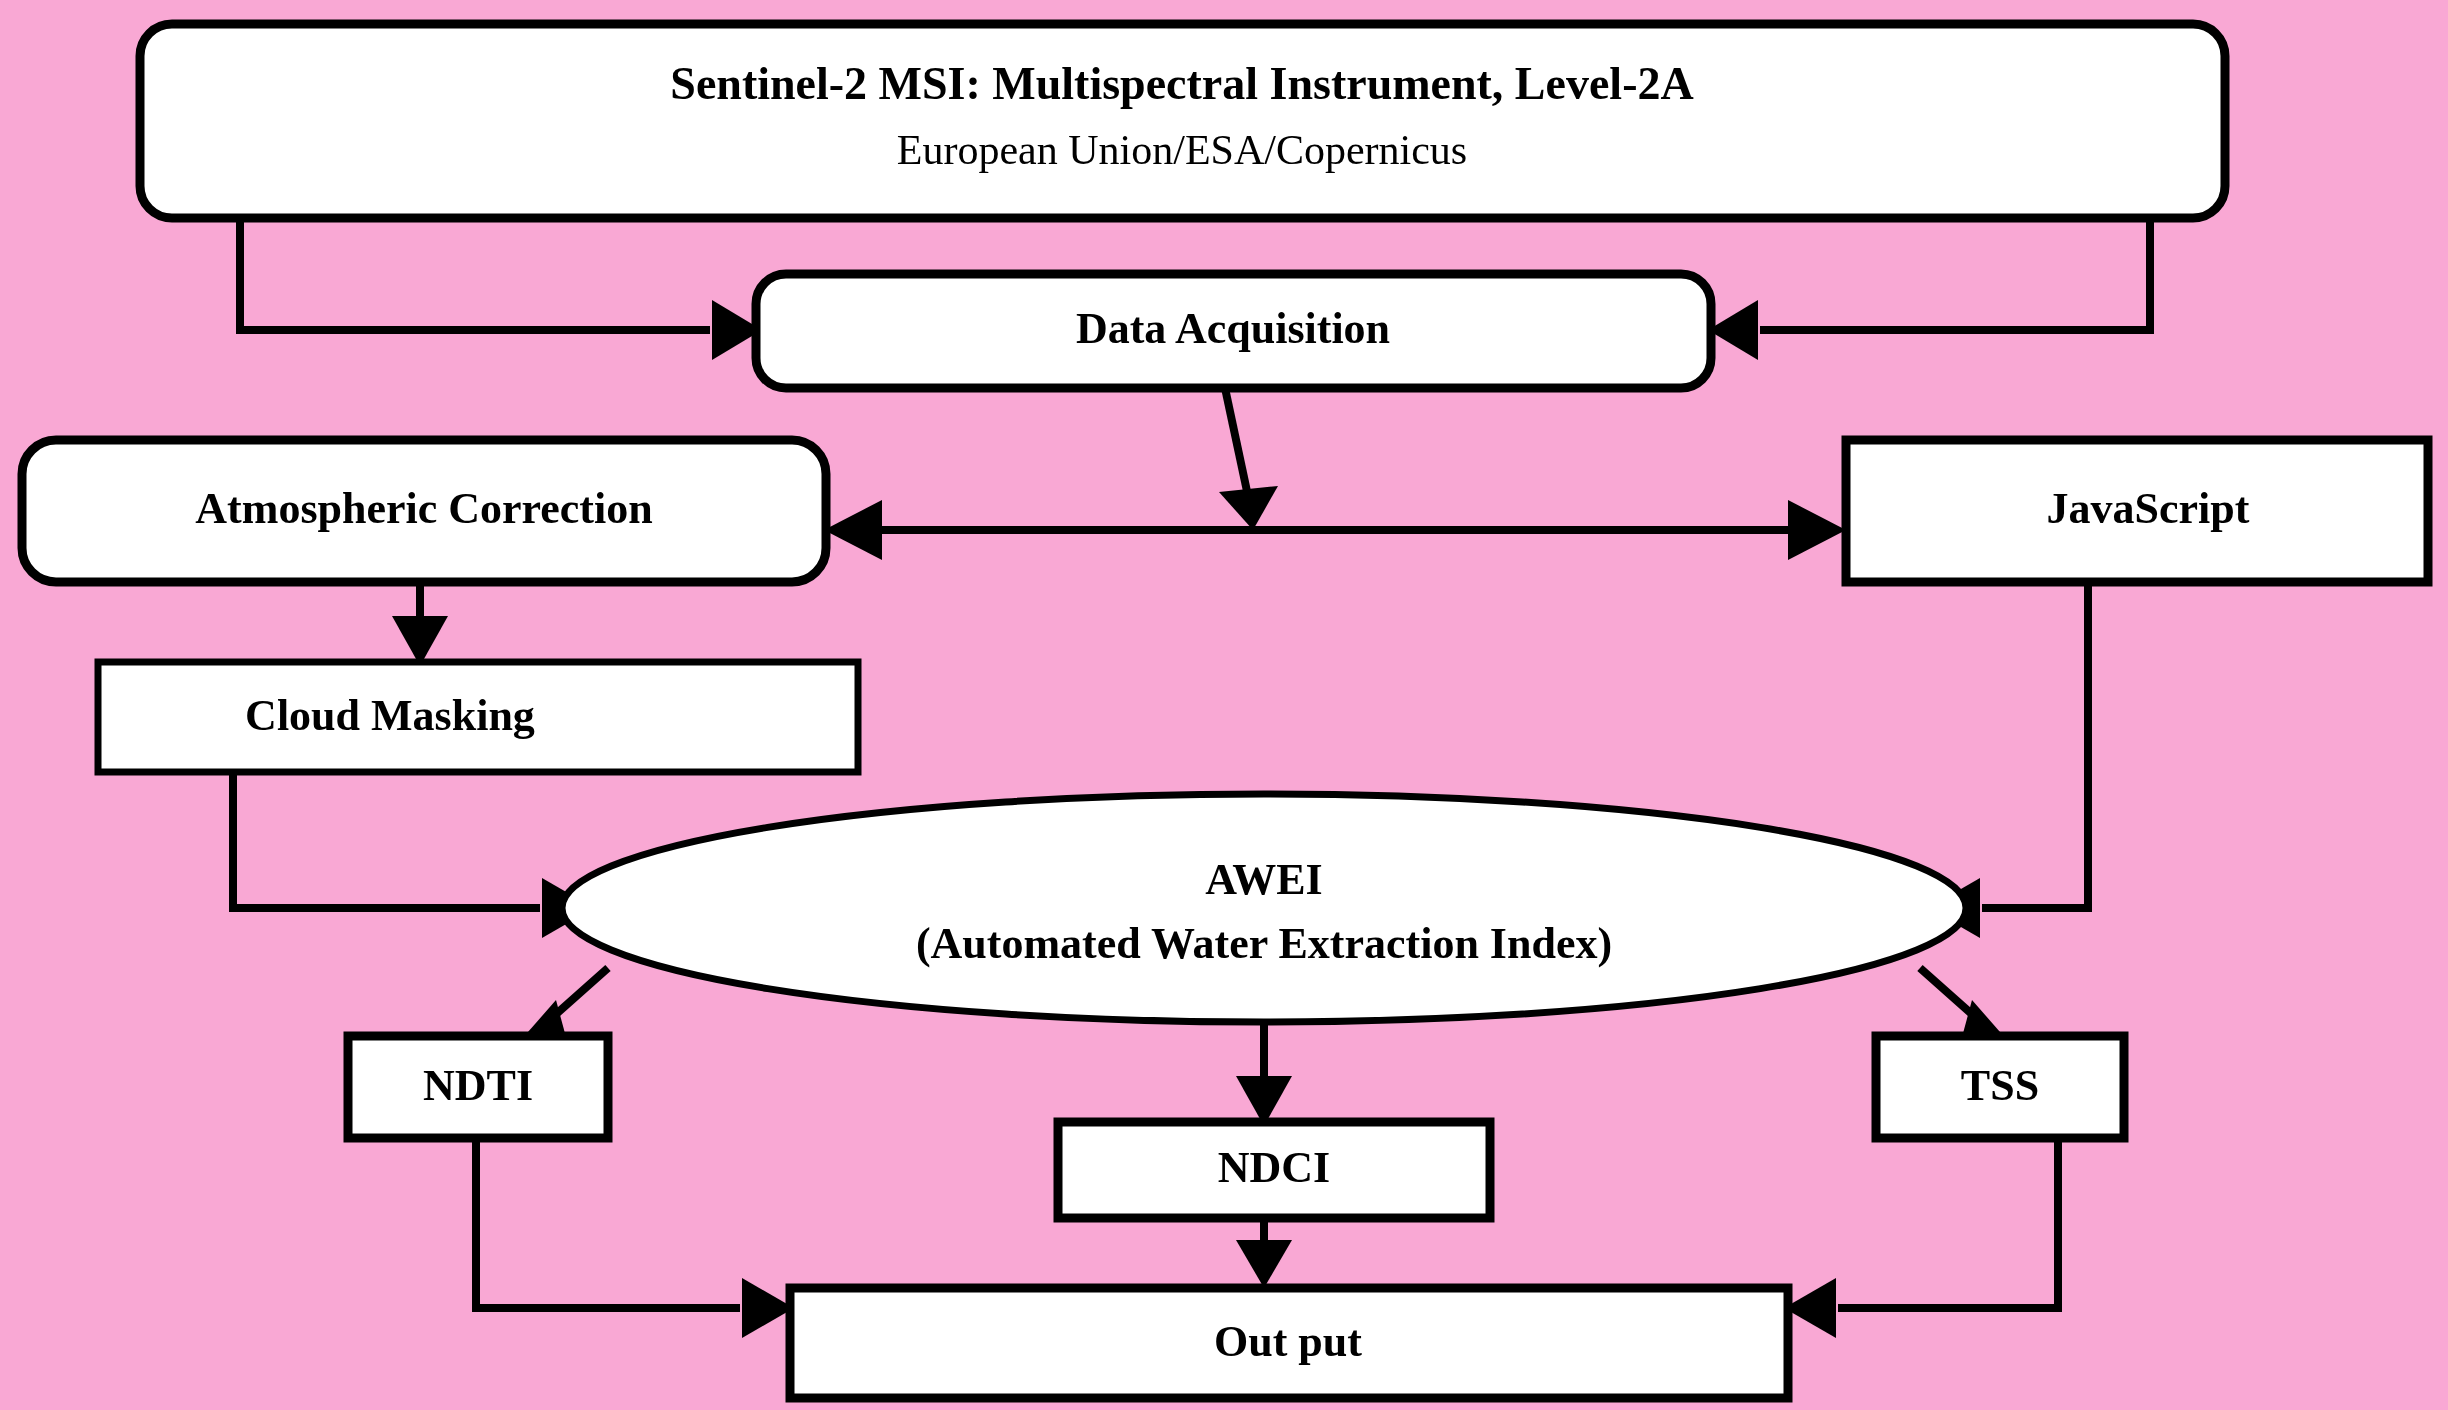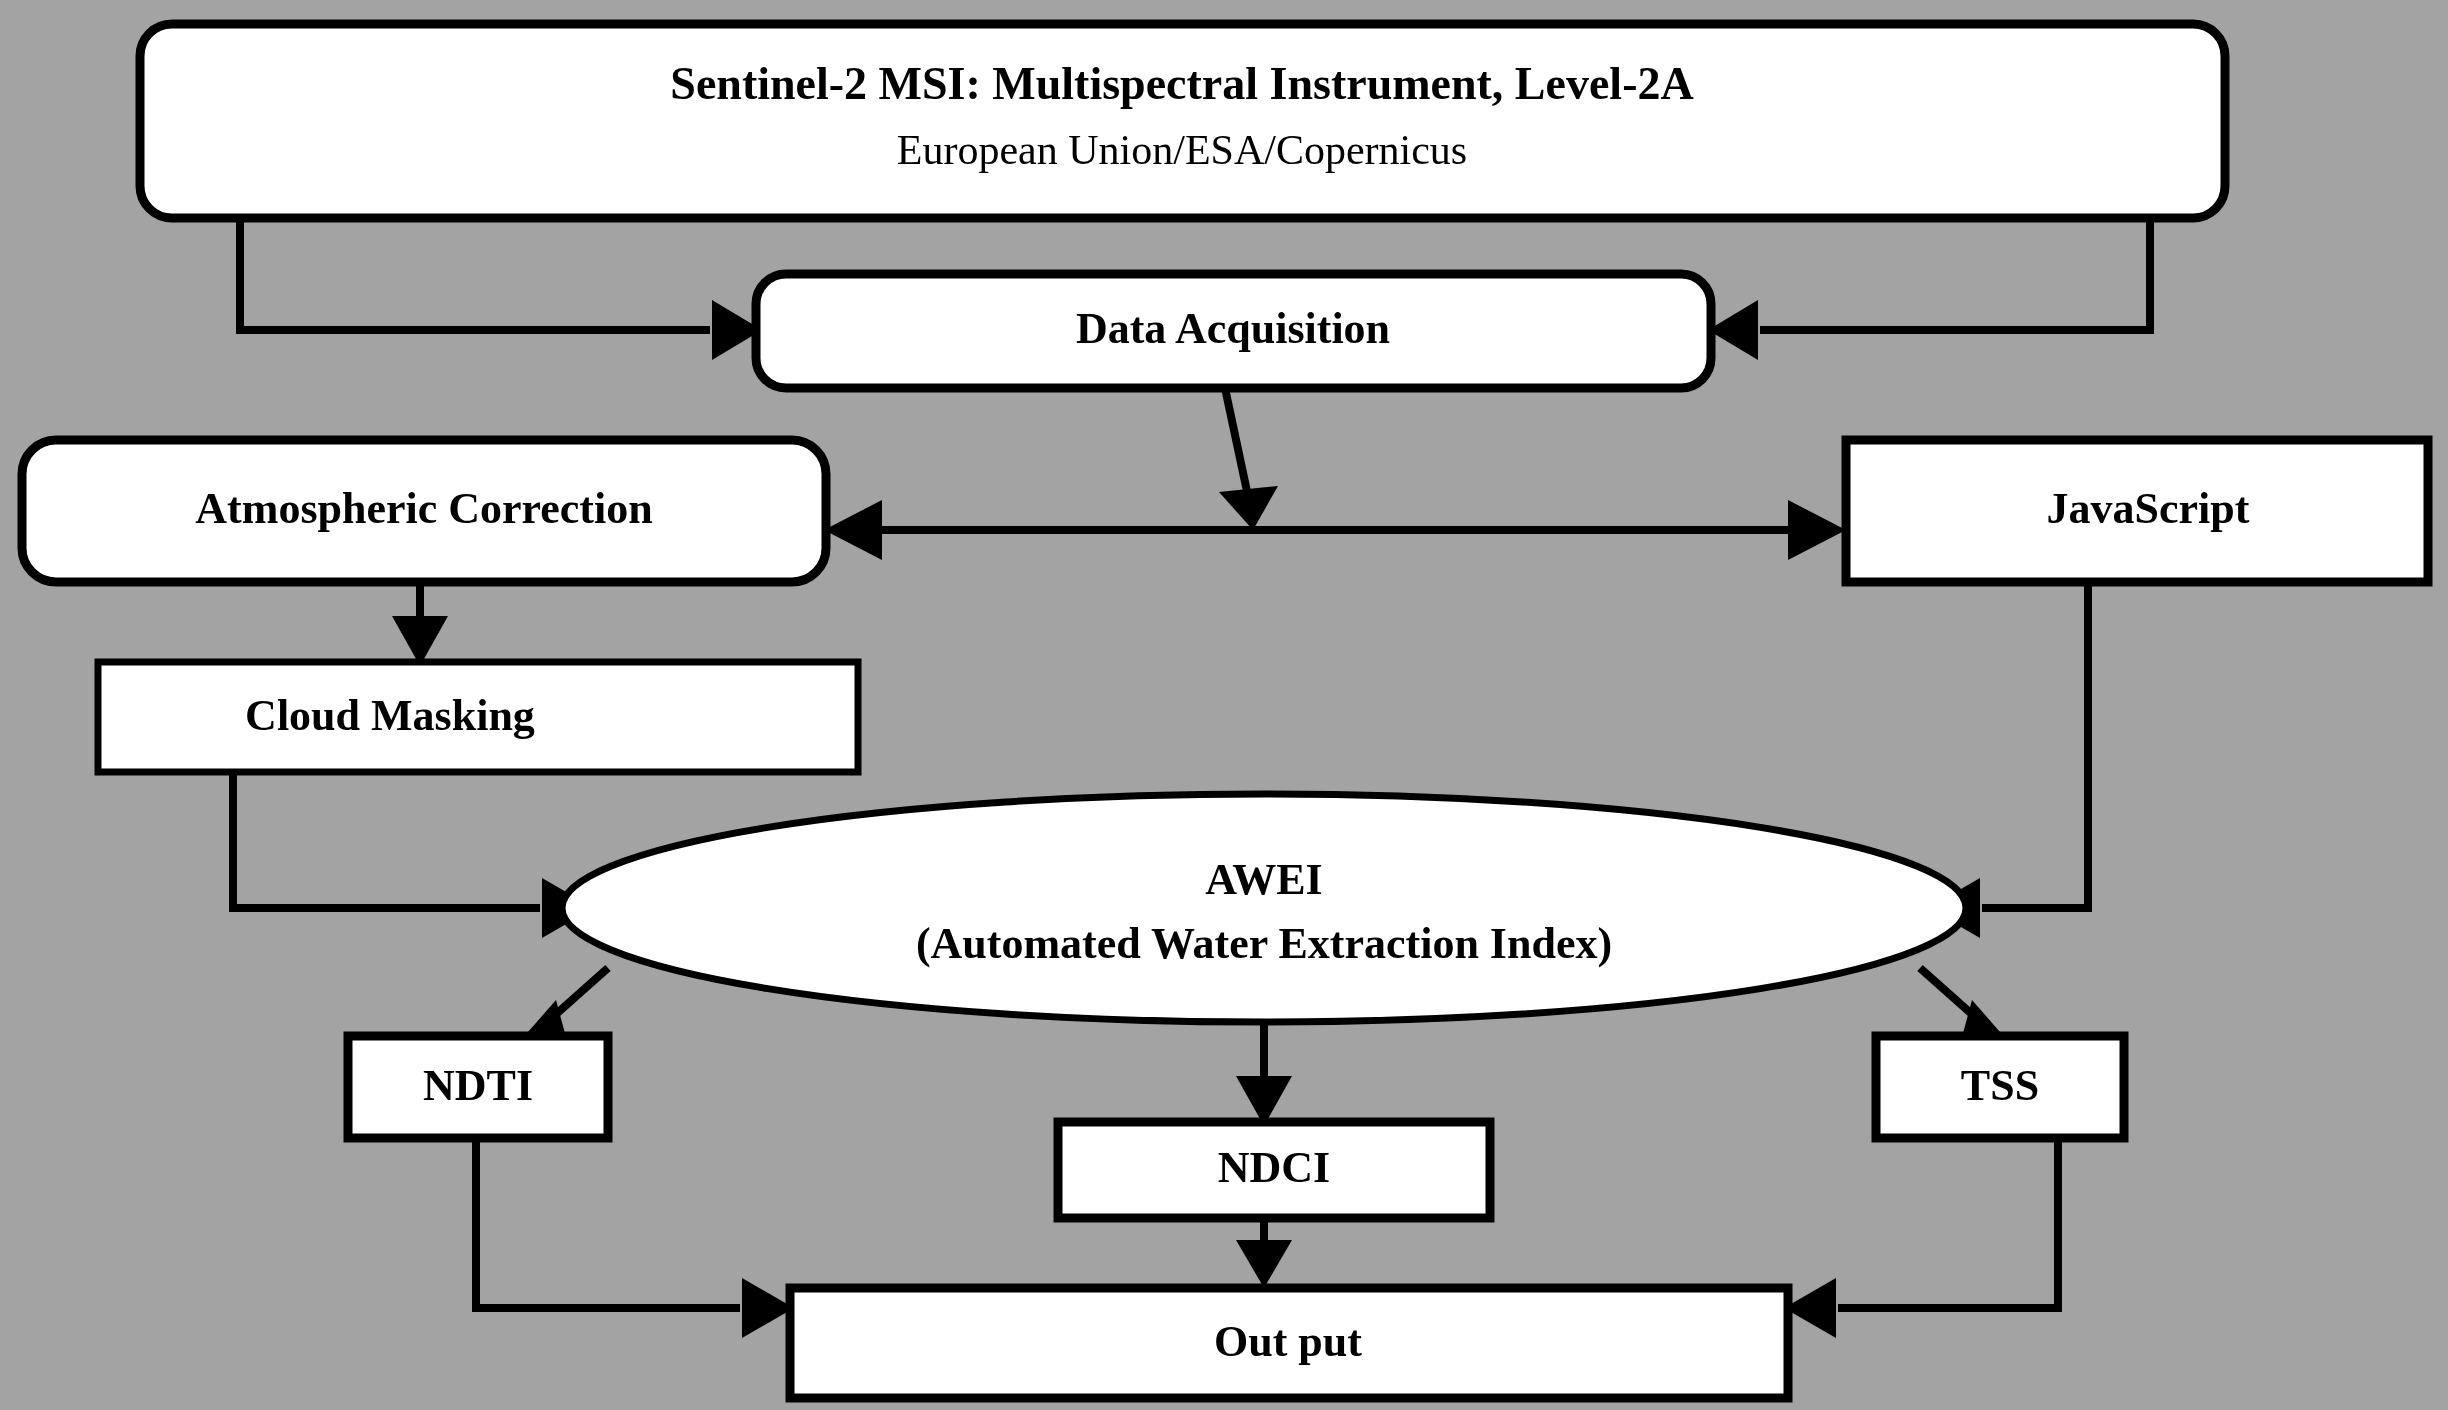--- a/index.html
+++ b/index.html
@@ -11,21 +11,21 @@
   body {
     width: 2448px;
     height: 1410px;
     font-family: "Liberation Serif", "DejaVu Serif", serif;
     overflow: hidden;
   }
   #flow-root {
     position: relative;
     width: 2448px;
     height: 1410px;
-    background: #a3a3a3;
+    background: #f9a8d4;
   }
   svg.flow-canvas {
     display: block;
     width: 2448px;
     height: 1410px;
   }
   .node-shape {
     fill: #ffffff;
     stroke: #000000;
     stroke-width: 9;

